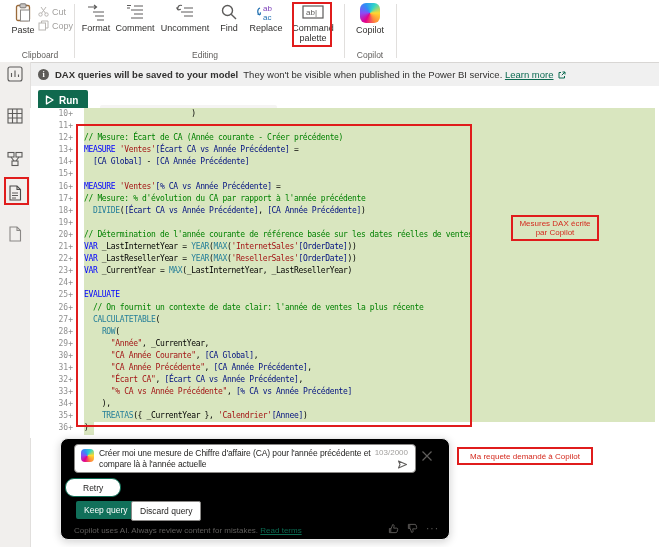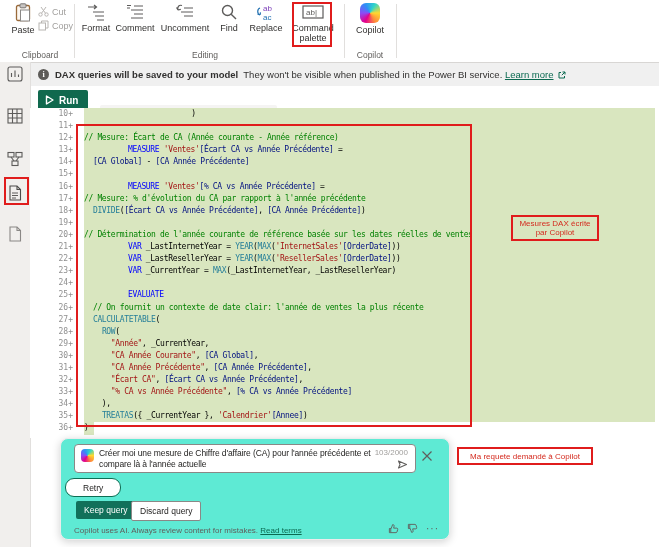--- a/index.html
+++ b/index.html
@@ -35,28 +35,28 @@
   
   .editor{position:absolute;left:30px;top:108px;width:629px;height:330px;background:#fff;}
   .gutter{position:absolute;left:0;top:0;width:46px;}
   .lnum{height:12.1px;line-height:12.1px;font-family:"DejaVu Sans Mono",monospace;font-size:8px;
         color:#8f8f8f;text-align:right;padding-right:3px;}
   .codecol{position:absolute;left:54px;top:0;width:571px;}
   .cline{height:12.1px;line-height:12.1px;font-family:"DejaVu Sans Mono",monospace;font-size:8px;
          letter-spacing:-0.35px;white-space:pre;}
   .cline.added{background:#d9e6bf;}
   .patch{background:#d9e6bf;display:inline-block;padding-right:6px;}
-  .tok-p{color:#000000;} .tok-c{color:#008000;} .tok-k{color:#0000ff;padding-left:44px;}
+  .tok-p{color:#000000;} .tok-c{color:#008000;} .tok-k{color:#0000ff;}
   .tok-f{color:#267f99;} .tok-s{color:#a31515;} .tok-r{color:#001080;}
   
   .redbox{position:absolute;border:2px solid #e01c1c;box-sizing:border-box;pointer-events:none;}
   .redlabel{position:absolute;border:2px solid #e01c1c;box-sizing:border-box;color:#d42a1e;font-size:8px;
             display:flex;align-items:center;justify-content:center;text-align:center;line-height:9px;background:transparent;}
   
-  .panel{position:absolute;left:60px;top:438px;width:388px;height:100px;background:#5eead4;border-radius:8px;
+  .panel{position:absolute;left:60px;top:438px;width:388px;height:100px;background:#000000;border-radius:8px;
          border:1px solid #ececec;box-shadow:0 2px 8px rgba(0,0,0,0.18);}
   .prompt-field{position:absolute;left:13px;top:5px;width:342px;height:29px;border:1px solid #8a8886;border-radius:4px;
                 background:#fff;box-sizing:border-box;}
   .prompt-text{position:absolute;left:24px;top:3px;width:276px;font-size:8.5px;letter-spacing:-0.1px;
                line-height:11px;color:#252423;}
   .counter{position:absolute;right:7px;top:3px;font-size:8px;color:#a19f9d;}
   .send{position:absolute;right:7px;bottom:2px;cursor:pointer;}
   .close-x{position:absolute;left:360px;top:11px;width:16px;height:16px;cursor:pointer;}
   .retry-btn{position:absolute;left:4px;top:39px;height:17px;padding:0 17px;border:1px solid #0d6e54;border-radius:9px;
              font-size:8.5px;color:#252423;display:flex;align-items:center;background:#fff;cursor:pointer;}
@@ -259,21 +259,21 @@
       <div class="lnum">31+</div>
       <div class="lnum">32+</div>
       <div class="lnum">33+</div>
       <div class="lnum">34+</div>
       <div class="lnum">35+</div>
       <div class="lnum">36+</div>
     </div>
   <div class="codecol" id="code">
       <div class="cline added"><span class="tok-p">                        )</span></div>
       <div class="cline added"></div>
-      <div class="cline added"><span class="tok-c">// Mesure: Écart de CA (Année courante - Année référence)</span></div>
+      <div class="cline added"><span class="tok-c">// Mesure: Écart de CA (Année courante - Créer précédente)</span></div>
       <div class="cline added"><span class="tok-k">MEASURE</span><span class="tok-p"> </span><span class="tok-s">'Ventes'</span><span class="tok-r">[Écart CA vs Année Précédente]</span><span class="tok-p"> =</span></div>
       <div class="cline added"><span class="tok-p">  </span><span class="tok-r">[CA Global]</span><span class="tok-p"> - </span><span class="tok-r">[CA Année Précédente]</span></div>
       <div class="cline added"></div>
       <div class="cline added"><span class="tok-k">MEASURE</span><span class="tok-p"> </span><span class="tok-s">'Ventes'</span><span class="tok-r">[% CA vs Année Précédente]</span><span class="tok-p"> =</span></div>
       <div class="cline added"><span class="tok-c">// Mesure: % d'évolution du CA par rapport à l'année précédente</span></div>
       <div class="cline added"><span class="tok-p">  </span><span class="tok-f">DIVIDE</span><span class="tok-p">(</span><span class="tok-r">[Écart CA vs Année Précédente]</span><span class="tok-p">, </span><span class="tok-r">[CA Année Précédente]</span><span class="tok-p">)</span></div>
       <div class="cline added"></div>
       <div class="cline added"><span class="tok-c">// Détermination de l'année courante de référence basée sur les dates réelles de ventes</span></div>
       <div class="cline added"><span class="tok-k">VAR</span><span class="tok-p"> _LastInternetYear = </span><span class="tok-f">YEAR</span><span class="tok-p">(</span><span class="tok-f">MAX</span><span class="tok-p">(</span><span class="tok-s">'InternetSales'</span><span class="tok-r">[OrderDate]</span><span class="tok-p">))</span></div>
       <div class="cline added"><span class="tok-k">VAR</span><span class="tok-p"> _LastResellerYear = </span><span class="tok-f">YEAR</span><span class="tok-p">(</span><span class="tok-f">MAX</span><span class="tok-p">(</span><span class="tok-s">'ResellerSales'</span><span class="tok-r">[OrderDate]</span><span class="tok-p">))</span></div>

